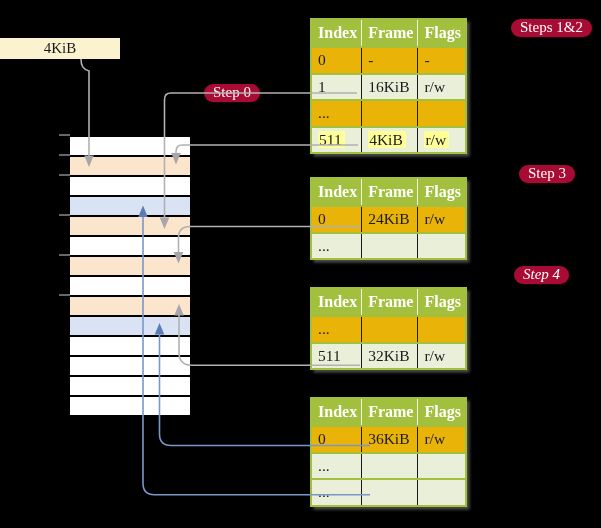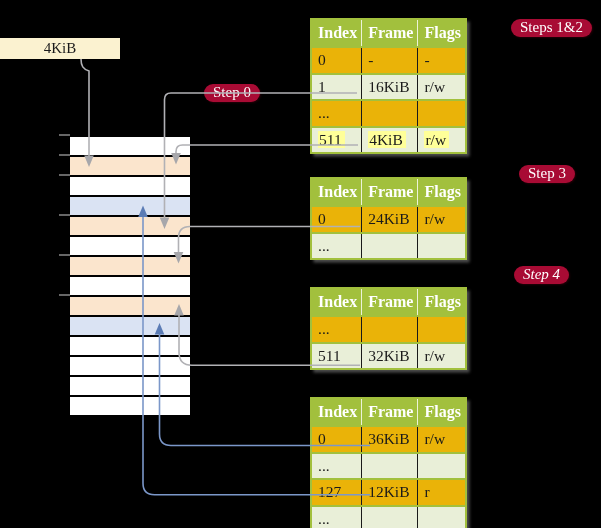--- a/index.html
+++ b/index.html
@@ -207,25 +207,20 @@
         <tr>
           <td>0</td>
           <td>36KiB</td>
           <td>r/w</td>
         </tr>
         <tr class="shaded">
           <td>...</td>
           <td></td>
           <td></td>
         </tr>
-        <tr>
-          <td>127</td>
-          <td>12KiB</td>
-          <td>r</td>
-        </tr>
         <tr class="shaded">
           <td>...</td>
           <td></td>
           <td></td>
         </tr>
       </tbody>
   </table>
 
   <svg class="overlay" width="601" height="528" viewBox="0 0 601 528">
 

